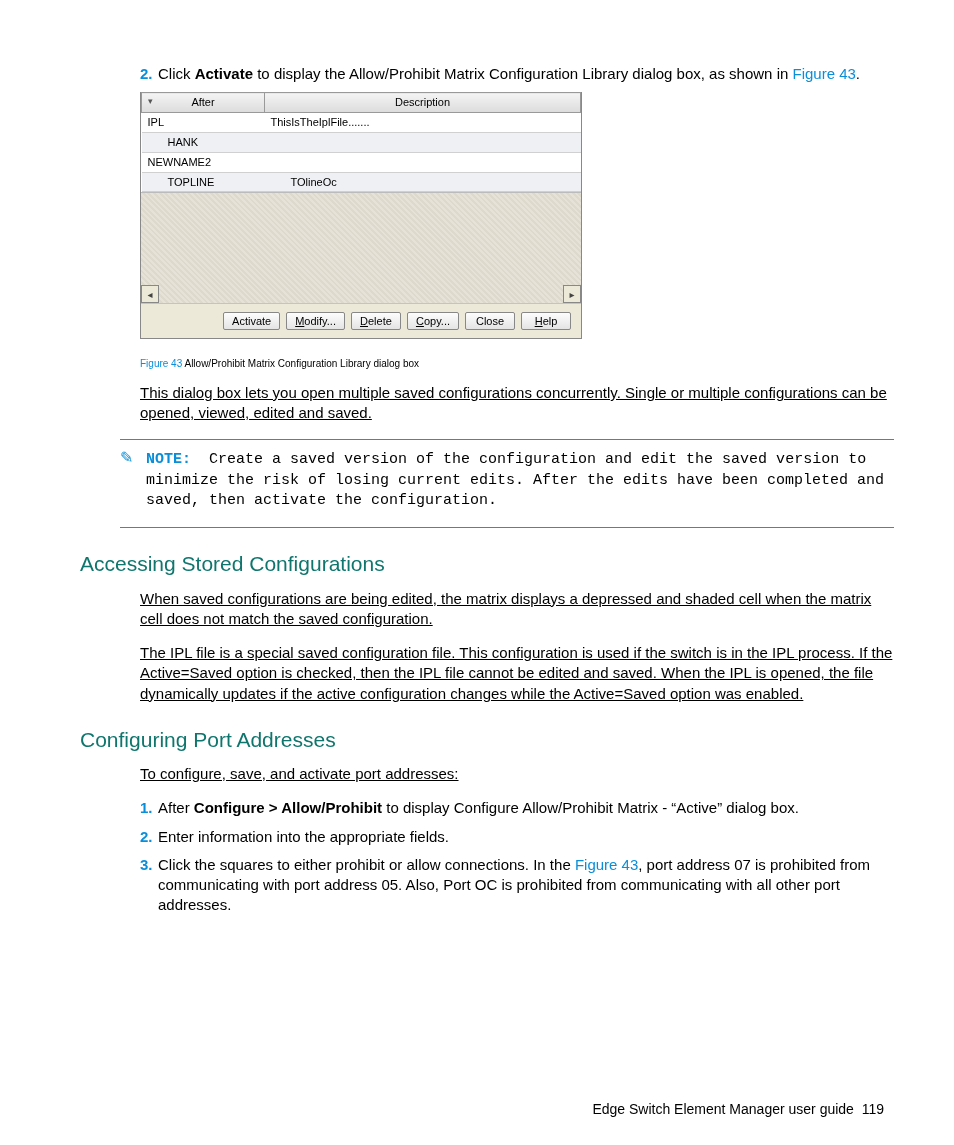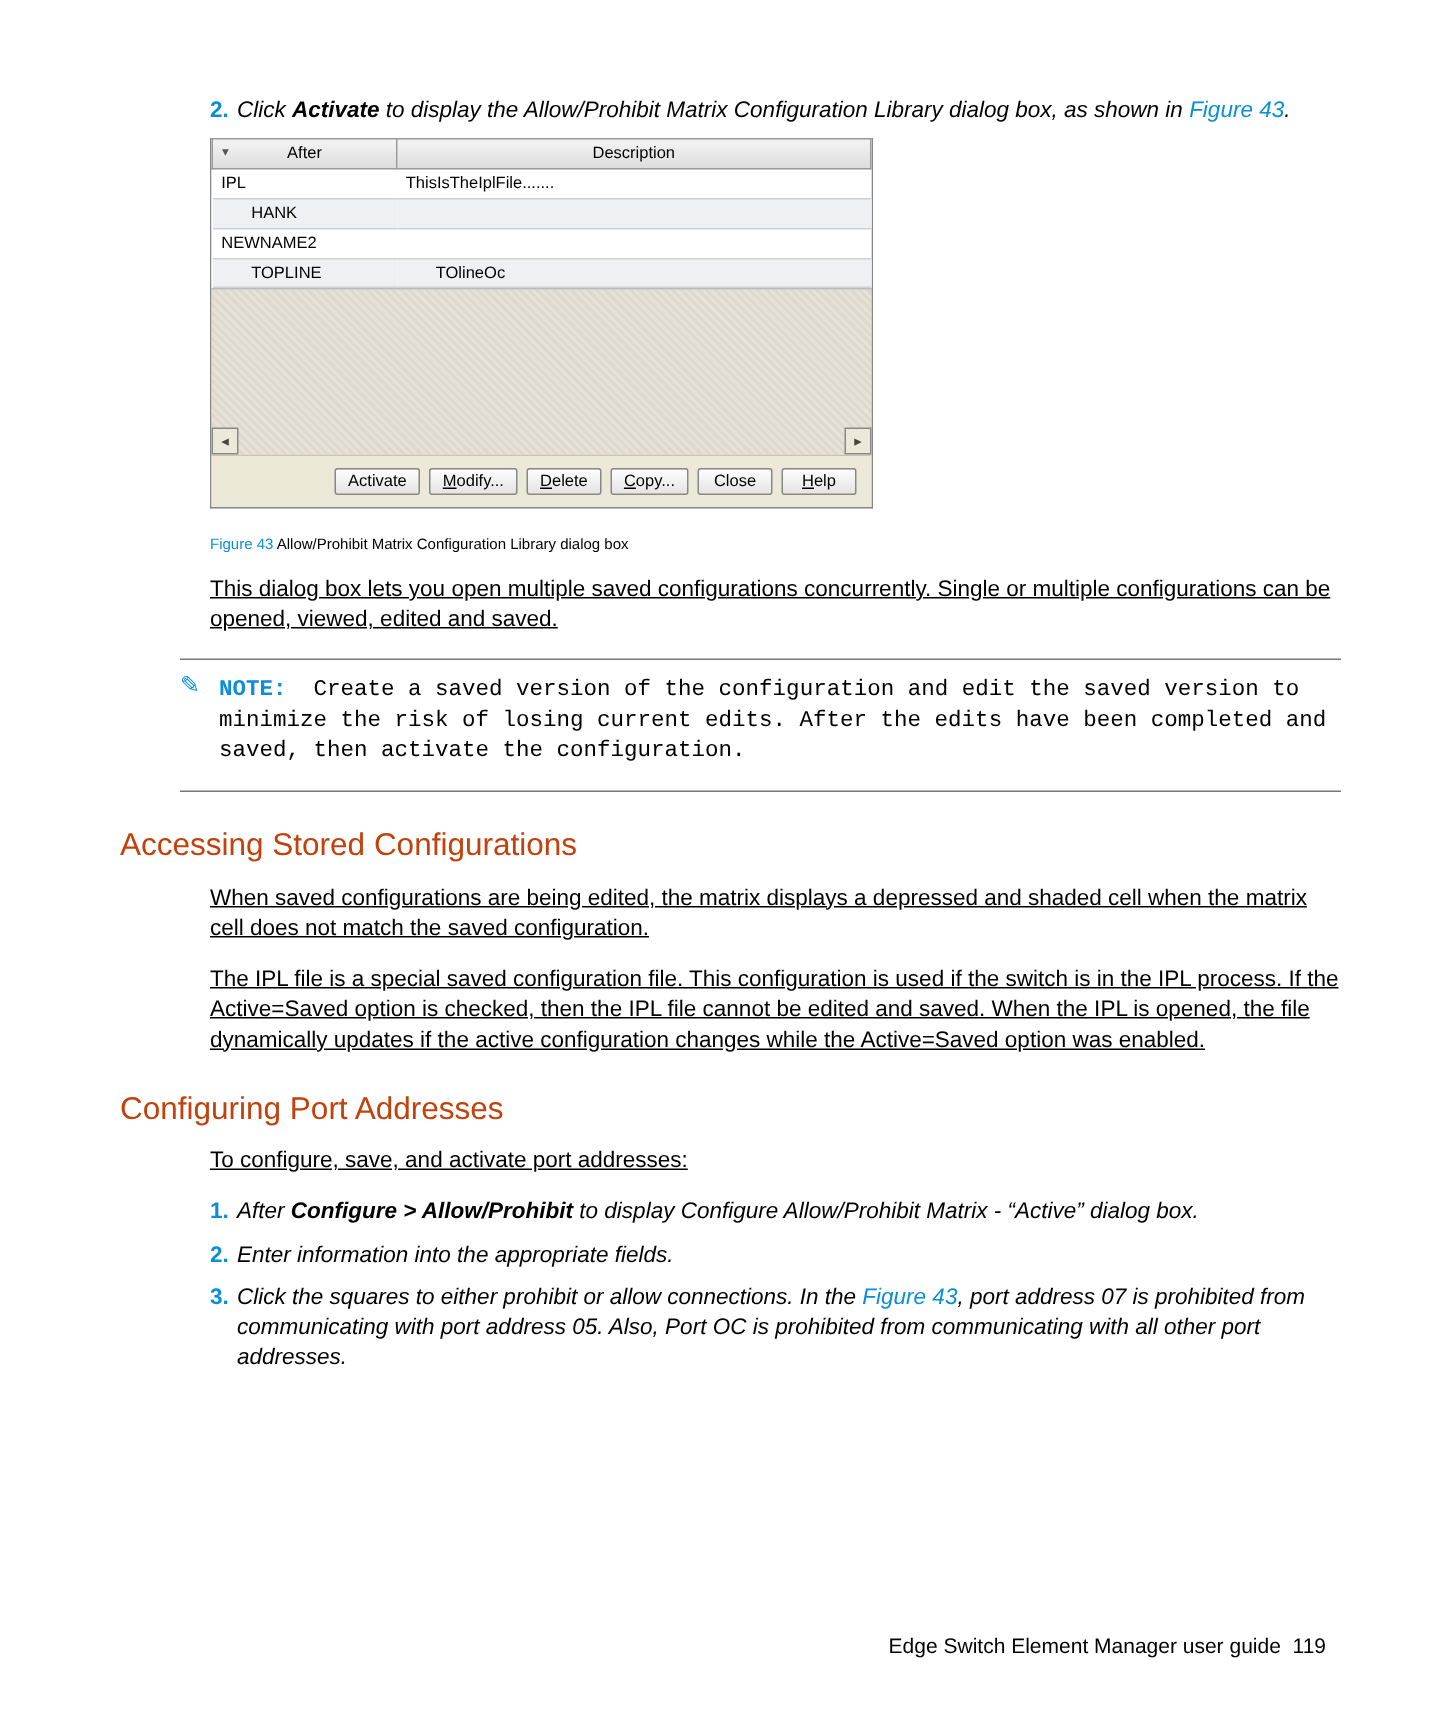--- a/index.html
+++ b/index.html
@@ -20,21 +20,21 @@
   .num-item {
     display: flex;
     margin: 4px 0 8px 60px;
   }
   .num-item .num {
     color: #0a8ed9;
     font-weight: bold;
     width: 18px;
     flex: 0 0 18px;
   }
-  .num-item .txt { flex: 1; font-style: italic; }
+  .num-item .txt { flex: 1; }
   .bold { font-weight: bold; }
   .link { color: #0a8ed9; }
 
   
   .shot {
     margin: 6px 0 18px 60px;
     width: 440px;
     border: 1px solid #888;
     border-top: none;
     background: #ece9d8;
@@ -97,29 +97,29 @@
   .note-rule { border:none; border-top:1px solid #777; margin: 16px 0 10px 40px; }
   .note-block { display:flex; margin-left:40px; }
   .note-icon {
     width:20px; flex:0 0 20px; margin-right:6px;
     color:#0a8ed9; font-size:16px; line-height:1;
   }
   .note-text { flex:1;font-family:Liberation Mono, monospace; }
   .note-label { color:#0a8ed9; font-weight:bold; }
 
   .h2 {
-    color:#c2410c;
+    color:#0f766e;
     font-size:21px;
     font-weight:normal;
     margin: 22px 0 10px 0;
   }
 
   .footer {
     position:absolute;
-    bottom:40px;
+    bottom:28px;
     right:70px;
     font-size:14px;
   }
 </style>
 </head>
 <body>
 
 <div class="page">
 
   <div class="num-item">

